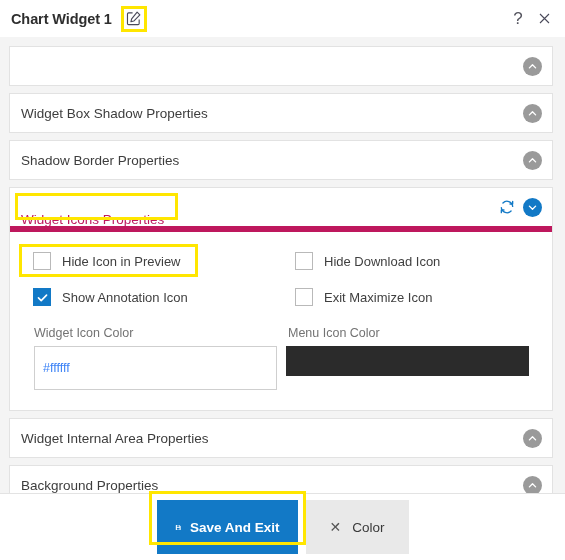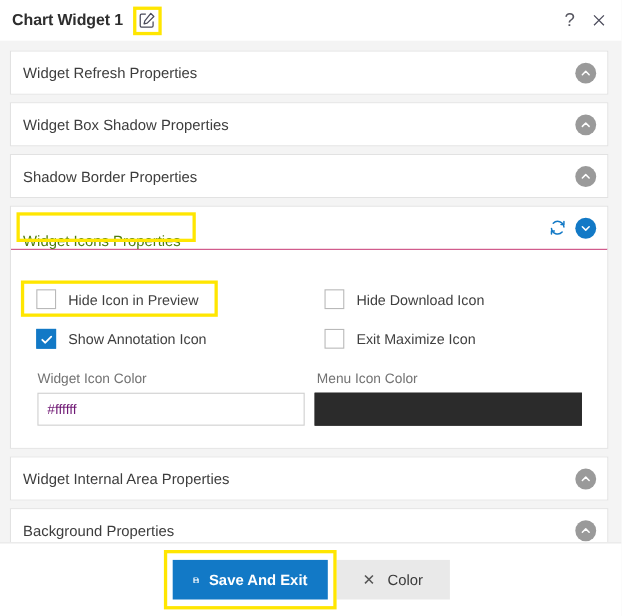--- a/index.html
+++ b/index.html
@@ -85,21 +85,21 @@
     padding: 0 10px 0 11px;
     cursor: pointer;
     position: relative;
     background: #ffffff;
   }
   .acc-title {
     font-size: 13.5px;
     color: #3d3d3d;
     white-space: nowrap;
   }
-  .acc-head.expanded .acc-title { color: #4d7c0f; margin-top: 24px; }
+  .acc-head.expanded .acc-title { color: #be185d; margin-top: 24px; }
   .acc-head-hl {
     position: absolute;
     left: 5px; top: 5px;
     width: 163px; height: 27px;
     border: 3px solid #ffe600;
     pointer-events: none;
   }
   .acc-head-right {
     margin-left: auto;
     display: flex;
@@ -113,23 +113,23 @@
     align-items: center;
     justify-content: center;
     flex: none;
   }
   .circ.gray { background: #9a9a9a; }
   .circ.blue { background: #1279c6; }
   .refresh-ico { width: 16px; height: 16px; display:block; }
 
   
   .acc-content {
-    padding: 26px 16px 20px 14px;
-    background: #ffffff;
-    border-top: 1px solid #be185d;
+    padding: 10px 16px 20px 14px;
+    background: #ffffff;
+    border-top: 6px solid #be185d;
   }
   .row {
     display: flex;
   }
   .col { width: 50%; }
   .col.left { padding-right: 8px; }
   .col.right { padding-left: 6px; }
 
   .cb-row {
     display: flex;
@@ -170,26 +170,26 @@
   .field-label {
     font-size: 12.5px;
     color: #737373;
     display: block;
     margin: 14px 0 6px 10px;
   }
   .field-label.rt { margin-left: 2px; }
   .text-input {
     display: block;
     width: 100%;
-    height: 30px;
+    height: 44px;
     border: 1px solid #cfcfcf;
     background: #ffffff;
     font-family: "Liberation Sans", sans-serif;
     font-size: 12.5px;
-    color: #701a75;
+    color: #3b82f6;
     padding: 0 8px;
     margin-left: 10px;
     max-width: 243px;
   }
   .color-swatch {
     height: 30px;
     width: 100%;
     max-width: 243px;
     border: 1px solid #2b2b2b;
     cursor: pointer;
@@ -213,21 +213,21 @@
     align-items: center;
   }
   .save-hl {
     position: absolute;
     left: -8px; top: -9px;
     width: 157px; height: 54px;
     border: 3px solid #ffe600;
     pointer-events: none;
   }
   .btn {
-    height: 36px;
+    height: 54px;
     display: flex;
     align-items: center;
     justify-content: center;
     font-family: "Liberation Sans", sans-serif;
     font-size: 13.5px;
     border: none;
     cursor: pointer;
     padding: 0 18px;
     gap: 9px;
     white-space: nowrap;
@@ -269,21 +269,20 @@
     <svg viewBox="0 0 20 20" width="15" height="15" stroke="#4a4a5a" stroke-width="1.5">
       <path d="M4 4 L16 16 M16 4 L4 16"></path>
     </svg>
   </span>
 </div>
 
 <div class="panel-body">
 
   <div class="acc">
     <div class="acc-head">
-      <span class="acc-title">Widget Refresh Properties</span>
       <span class="acc-head-right">
         <span class="circ gray">
           <svg viewBox="0 0 16 16" width="11" height="11" fill="none" stroke="#ffffff" stroke-width="2" stroke-linecap="round" stroke-linejoin="round">
               <path d="M3.5 10 L8 5.5 L12.5 10"></path>
             </svg>
         </span>
       </span>
     </div>
   </div>
 

